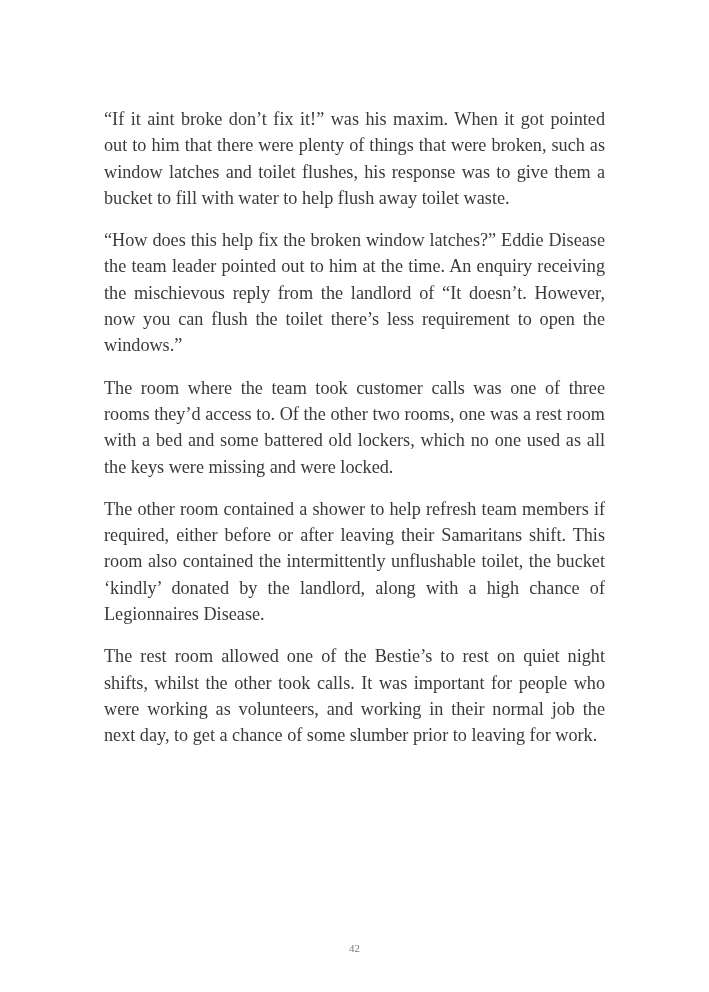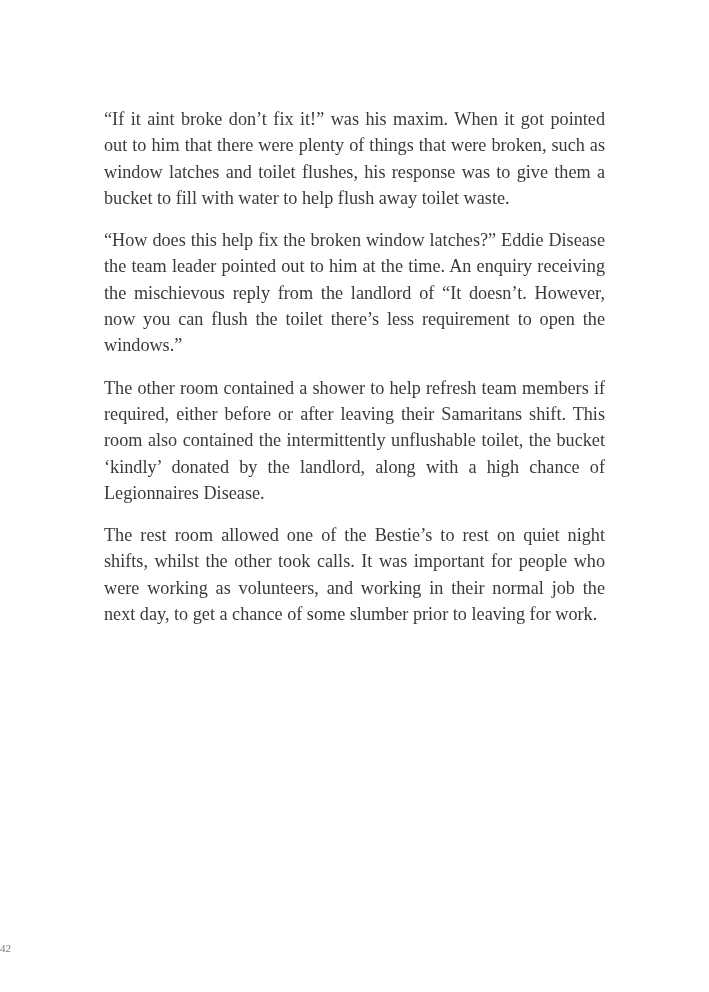--- a/index.html
+++ b/index.html
@@ -28,29 +28,30 @@
       margin: 0 0 16px 0;
       text-align: justify;
       text-align-last: left;
       hyphens: none;
     }
     .page-number {
       position: absolute;
       left: 0;
       width: 709px;
       top: 942px;
-      text-align: left;
+      text-align: center;
       font-family: "Liberation Serif", "DejaVu Serif", serif;
       font-size: 11px;
       color: #7a7a7a;
     }
   </style>
 </head>
 <body>
 
 <div class="page">
   <p class="para">“If it aint broke don’t fix it!” was his maxim. When it got pointed out to him that there were plenty of things that were broken, such as window latches and toilet flushes, his response was to give them a bucket to fill with water to help flush away toilet waste.</p>
   <p class="para">“How does this help fix the broken window latches?” Eddie Disease the team leader pointed out to him at the time. An enquiry receiving the mischievous reply from the landlord of “It doesn’t. However, now you can flush the toilet there’s less requirement to open the windows.”</p>
+  <p class="para">The room where the team took customer calls was one of three rooms they’d access to. Of the other two rooms, one was a rest room with a bed and some battered old lockers, which no one used as all the keys were missing and were locked.</p>
   <p class="para">The other room contained a shower to help refresh team members if required, either before or after leaving their Samaritans shift. This room also contained the intermittently unflushable toilet, the bucket ‘kindly’ donated by the landlord, along with a high chance of Legionnaires Disease.</p>
   <p class="para">The rest room allowed one of the Bestie’s to rest on quiet night shifts, whilst the other took calls. It was important for people who were working as volunteers, and working in their normal job the next day, to get a chance of some slumber prior to leaving for work.</p>
 </div>
 
 <div class="page-number">42</div>
 
 </body></html>

